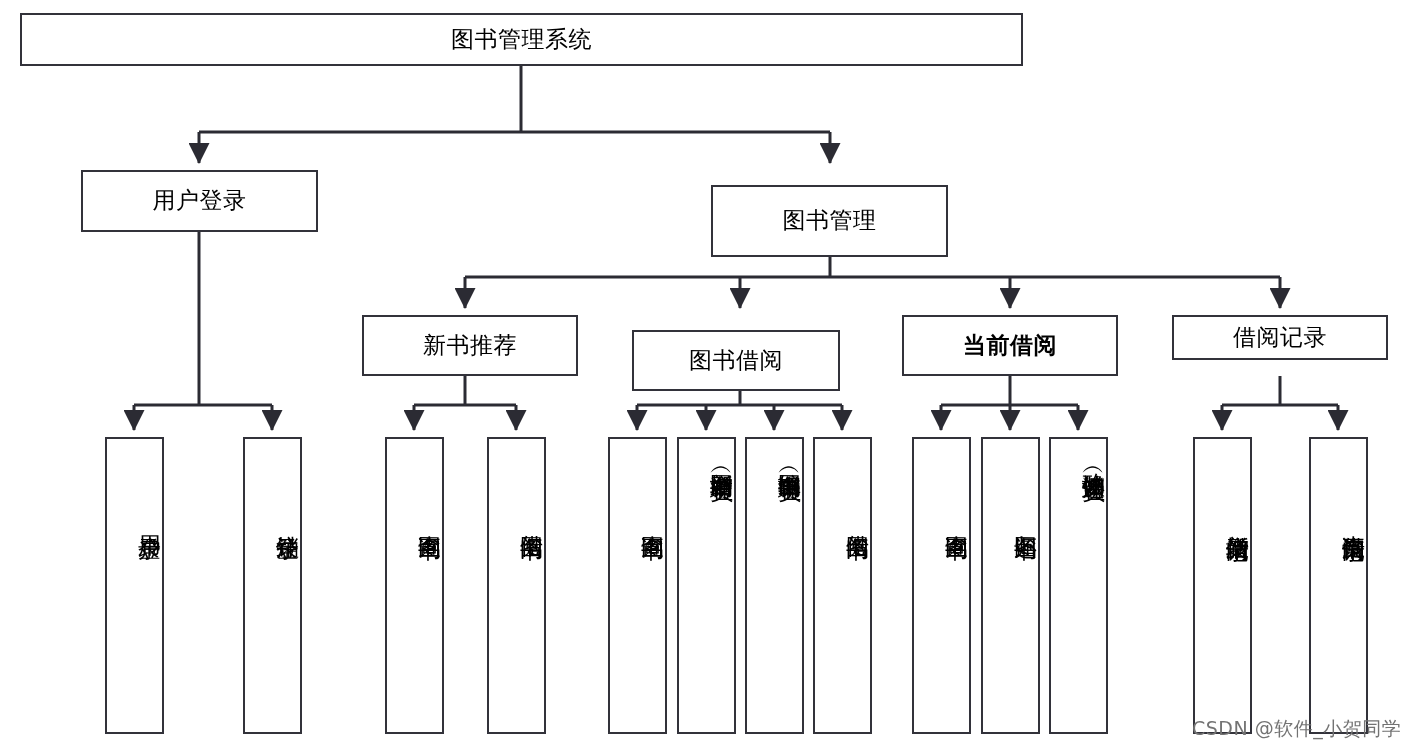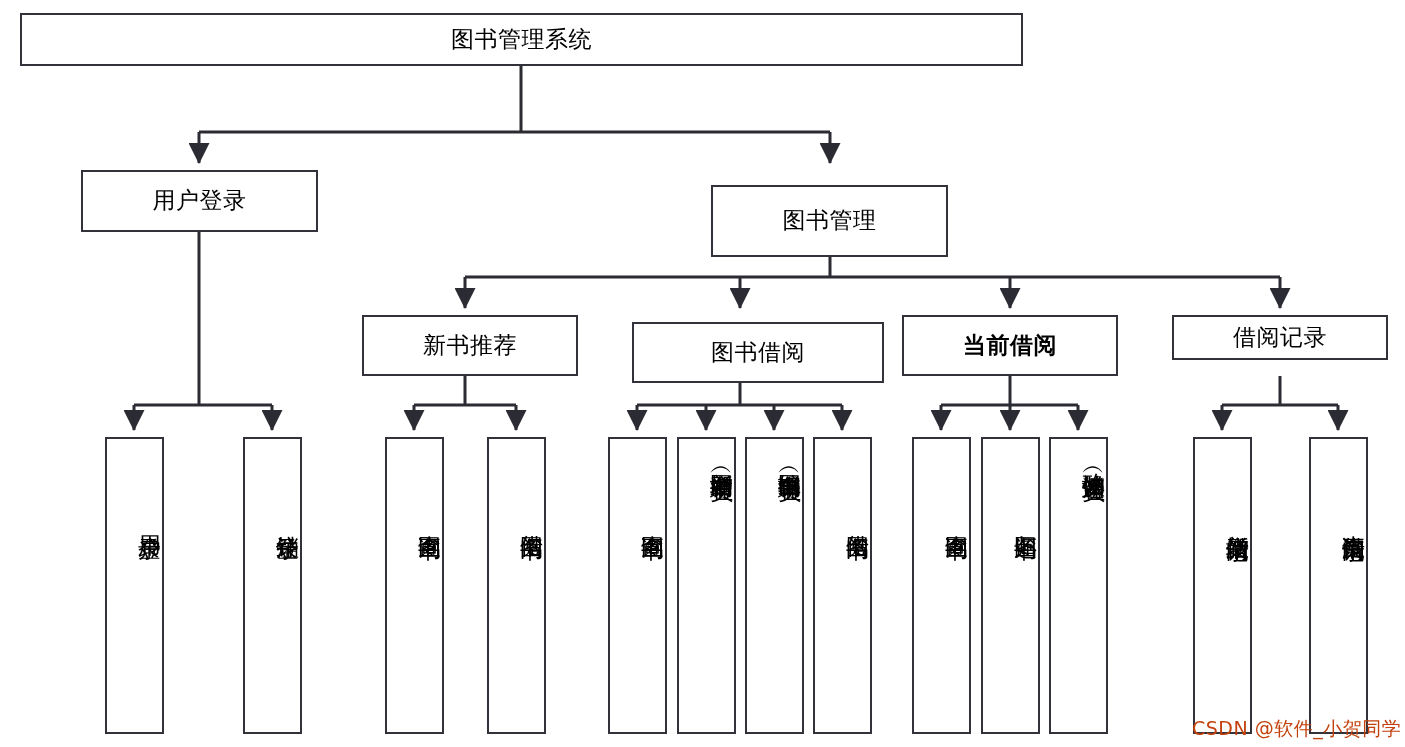--- a/index.html
+++ b/index.html
@@ -49,21 +49,21 @@
     padding-top: 4px;
   }
   .node-v.pad-mid {
     padding-top: 78px;
   }
   .node-v.pad-small {
     padding-top: 16px;
   }
   .watermark {
     position: absolute;
-    color: #c2410c;
+    color: #737373;
     font-size: 19px;
     letter-spacing: 0.5px;
     white-space: nowrap;
     user-select: none;
   }
 </style>
 </head>
 <body>
 
 <div id="canvas">
@@ -117,21 +117,21 @@
       <path d="M 1338 405 L 1338 430" marker-end="url(#arrow)"></path>
     </g>
   </svg>
 
   <div class="node-box node-h" style="left:20px; top:13px; width:1003px; height:53px;">图书管理系统</div>
 
   <div class="node-box node-h" style="left:81px; top:170px; width:237px; height:62px;">用户登录</div>
   <div class="node-box node-h" style="left:711px; top:170px; width:237px; height:72px;margin-top:15px;">图书管理</div>
 
   <div class="node-box node-h" style="left:362px; top:315px; width:216px; height:61px;">新书推荐</div>
-  <div class="node-box node-h" style="left:632px; top:322px; width:252px; height:61px;">图书借阅</div>
+  <div class="node-box node-h" style="left:632px; top:330px; width:208px; height:61px;">图书借阅</div>
   <div class="node-box node-h" style="left:902px; top:315px; width:216px; height:61px;font-weight:bold;">当前借阅</div>
   <div class="node-box node-h" style="left:1172px; top:315px; width:216px; height:45px;">借阅记录</div>
 
   <div class="node-box node-v pad-mid" style="left:105px; top:437px; width:59px; height:297px;">用户登录</div>
   <div class="node-box node-v pad-mid" style="left:243px; top:437px; width:59px; height:297px;">注销登录</div>
 
   <div class="node-box node-v pad-mid" style="left:385px; top:437px; width:59px; height:297px;">查询图书</div>
   <div class="node-box node-v pad-mid" style="left:487px; top:437px; width:59px; height:297px;">借阅图书</div>
 
   <div class="node-box node-v pad-mid" style="left:608px; top:437px; width:59px; height:297px;">查询图书</div>

